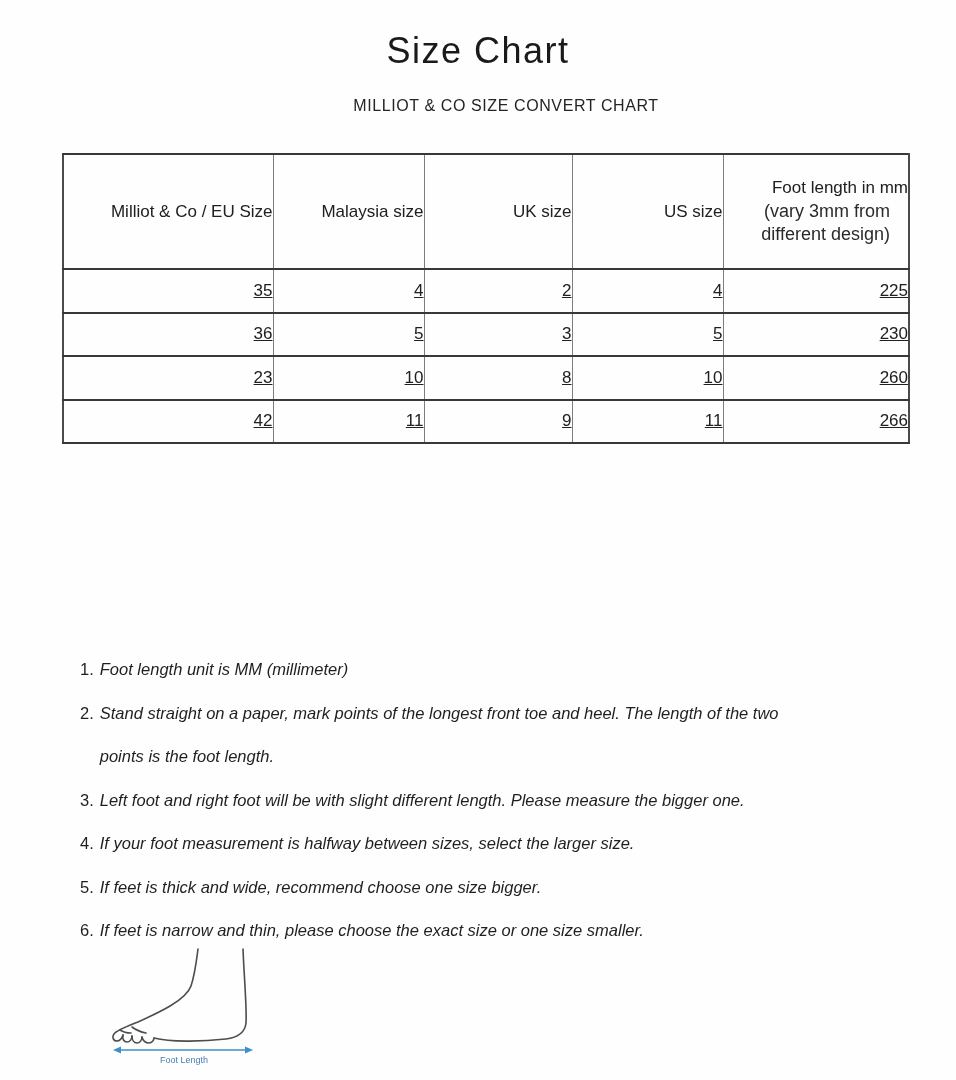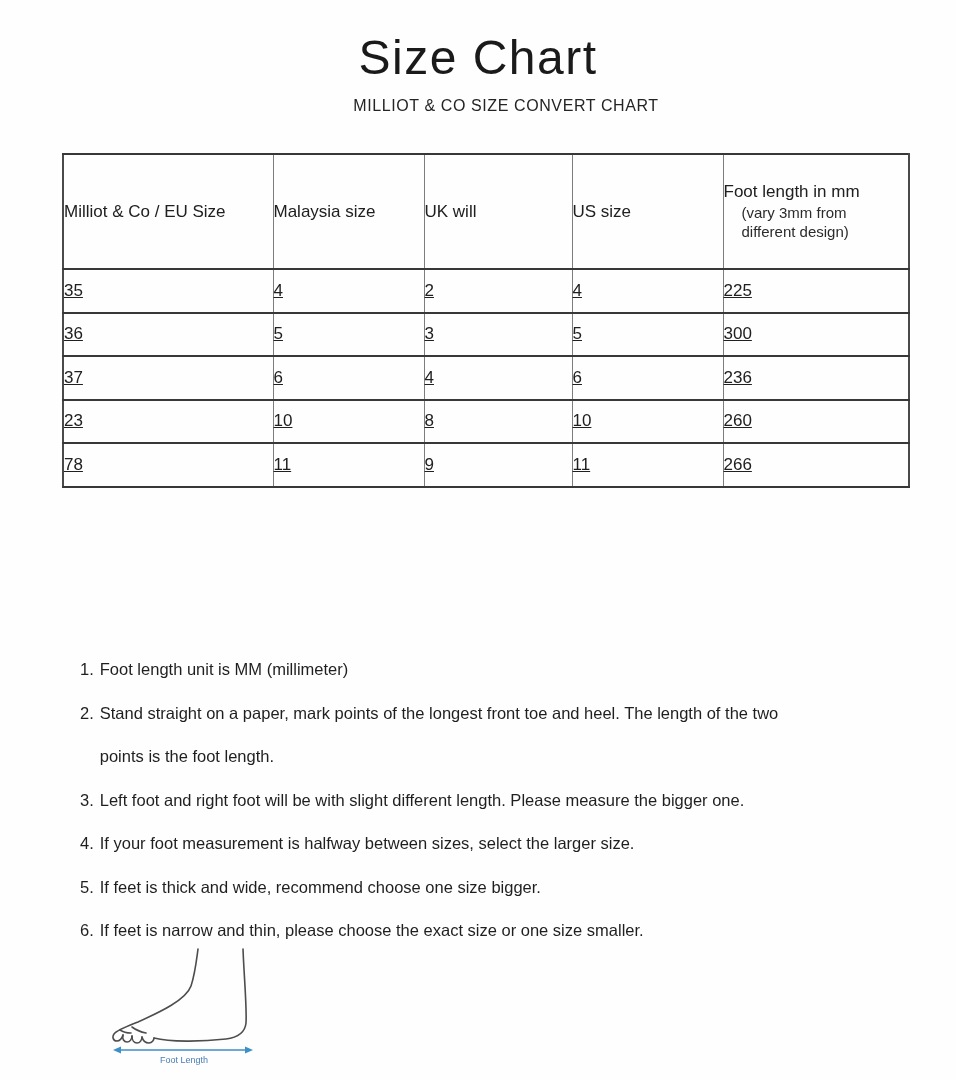--- a/index.html
+++ b/index.html
@@ -15,21 +15,21 @@
     font-family: "Liberation Sans", "DejaVu Sans", sans-serif;
     color: #1d1d1d;
     overflow: hidden;
   }
   .title {
     position: absolute;
     top: 30px;
     left: 0;
     width: 100%;
     text-align: center;
-    font-size: 48px;
+    font-size: 36px;
     font-weight: 400;
     letter-spacing: 1.5px;
     color: #1a1a1a;
   }
   .subtitle {
     position: absolute;
     top: 97px;
     left: 0;
     width: 100%;
     text-align: center;
@@ -53,34 +53,34 @@
   table.size-table col.c2 { width: 151px; }
   table.size-table col.c3 { width: 148px; }
   table.size-table col.c4 { width: 151px; }
   table.size-table col.c5 { width: 186px; }
   table.size-table th,
   table.size-table td {
     border-top: 2px solid #383838;
     border-bottom: 2px solid #383838;
     border-left: 1.5px solid #7d7d7d;
     border-right: 1.5px solid #7d7d7d;
-    text-align: left;
+    text-align: right;
     vertical-align: middle;
     font-weight: 400;
     padding: 0;
   }
   table.size-table th:first-child,
   table.size-table td:first-child { border-left: 2px solid #4a4a4a; }
   table.size-table th:last-child,
   table.size-table td:last-child { border-right: 2px solid #4a4a4a; }
   table.size-table thead th { height: 113px; }
   table.size-table tbody td { height: 41.5px; text-decoration: underline; }
   .hdr-sub {
     display: block;
-    font-size: 15px;
+    font-size: 18px;
     color: #2b2b2b;
     margin-top: 2px;
     line-height: 1.25;
     padding: 0 18px;
   }
   .notes {
     position: absolute;
     top: 648px;
     left: 80px;
     width: 800px;
@@ -92,20 +92,21 @@
     line-height: 43.5px;
   }
   .note .num {
     flex: 0 0 auto;
     white-space: nowrap;
     padding-right: 6px;
   }
   .note .txt {
     flex: 1 1 auto;
     white-space: pre-line;
+    font-style: italic;
   }
   .foot-diagram {
     position: absolute;
     left: 108px;
     top: 946px;
     width: 152px;
     height: 126px;
   }
 </style>
 </head>
@@ -121,59 +122,52 @@
       <col class="c1">
         <col class="c2">
         <col class="c3">
         <col class="c4">
         <col class="c5">
     </colgroup>
     <thead>
       <tr>
         <th>Milliot &amp; Co / EU Size</th>
         <th>Malaysia size</th>
-        <th>UK will</th>
+        <th>UK size</th>
         <th>US size</th>
         <th>
           <span>Foot length in mm</span>
           <span class="hdr-sub">(vary 3mm from different design)</span>
         </th>
       </tr>
     </thead>
     <tbody>
       <tr>
         <td>35</td>
         <td>4</td>
         <td>2</td>
         <td>4</td>
         <td>225</td>
       </tr>
       <tr>
         <td>36</td>
         <td>5</td>
         <td>3</td>
         <td>5</td>
-        <td>300</td>
-      </tr>
-      <tr>
-        <td>37</td>
-        <td>6</td>
-        <td>4</td>
-        <td>6</td>
-        <td>236</td>
+        <td>230</td>
       </tr>
       <tr>
         <td>23</td>
         <td>10</td>
         <td>8</td>
         <td>10</td>
         <td>260</td>
       </tr>
       <tr>
-        <td>78</td>
+        <td>42</td>
         <td>11</td>
         <td>9</td>
         <td>11</td>
         <td>266</td>
       </tr>
     </tbody>
   </table>
 
   <div class="notes">
     <div class="note">

